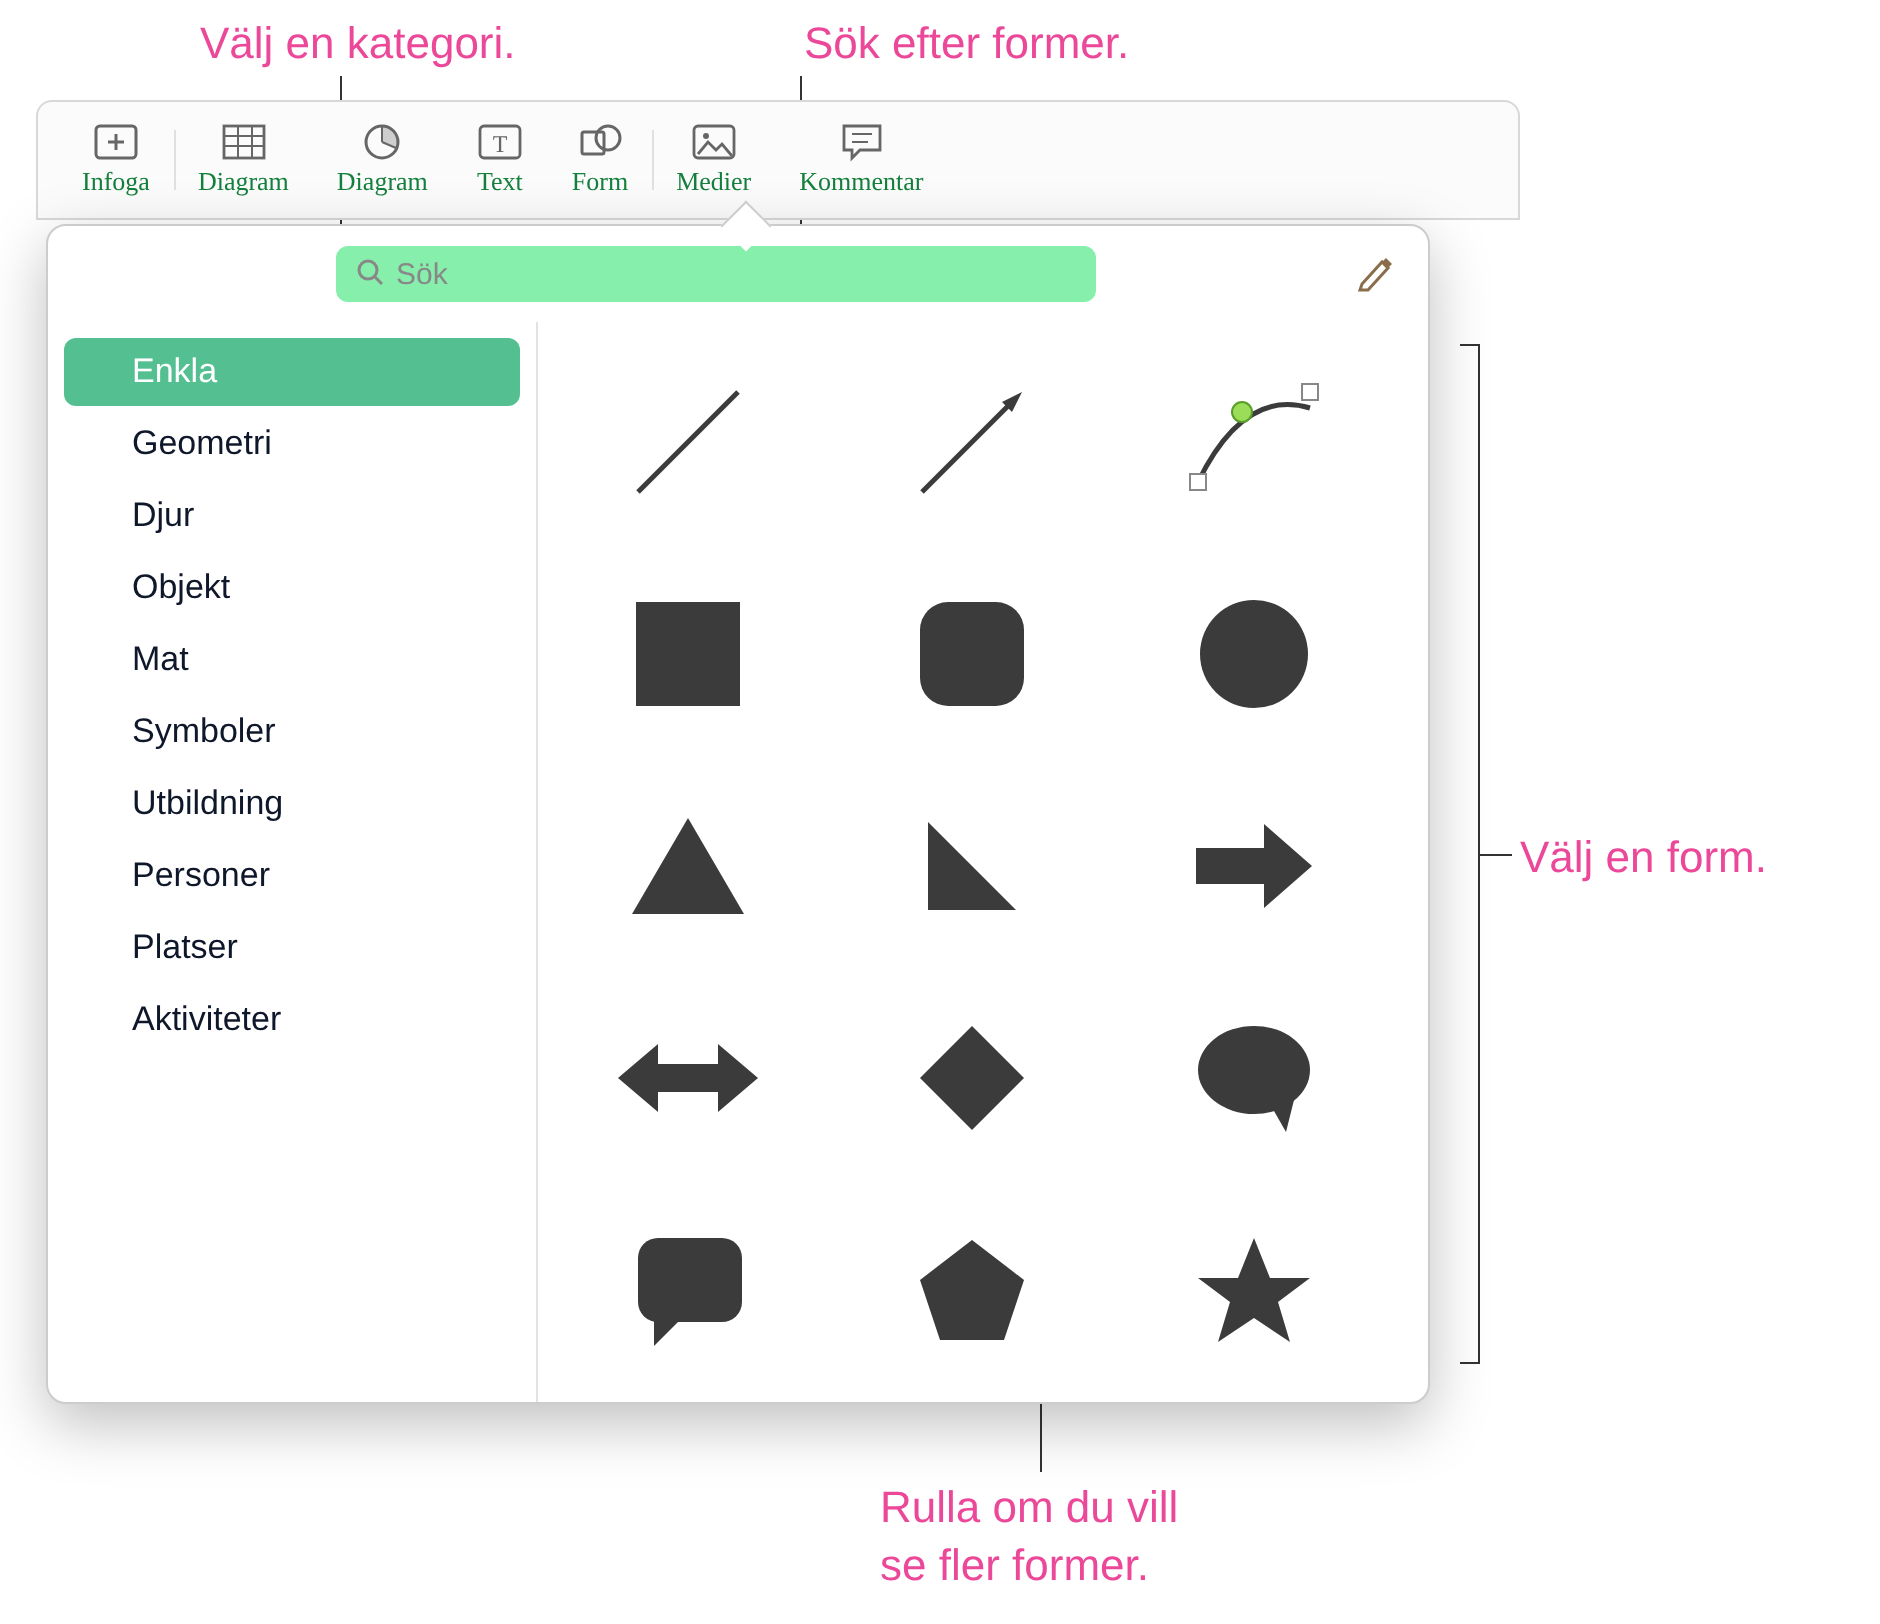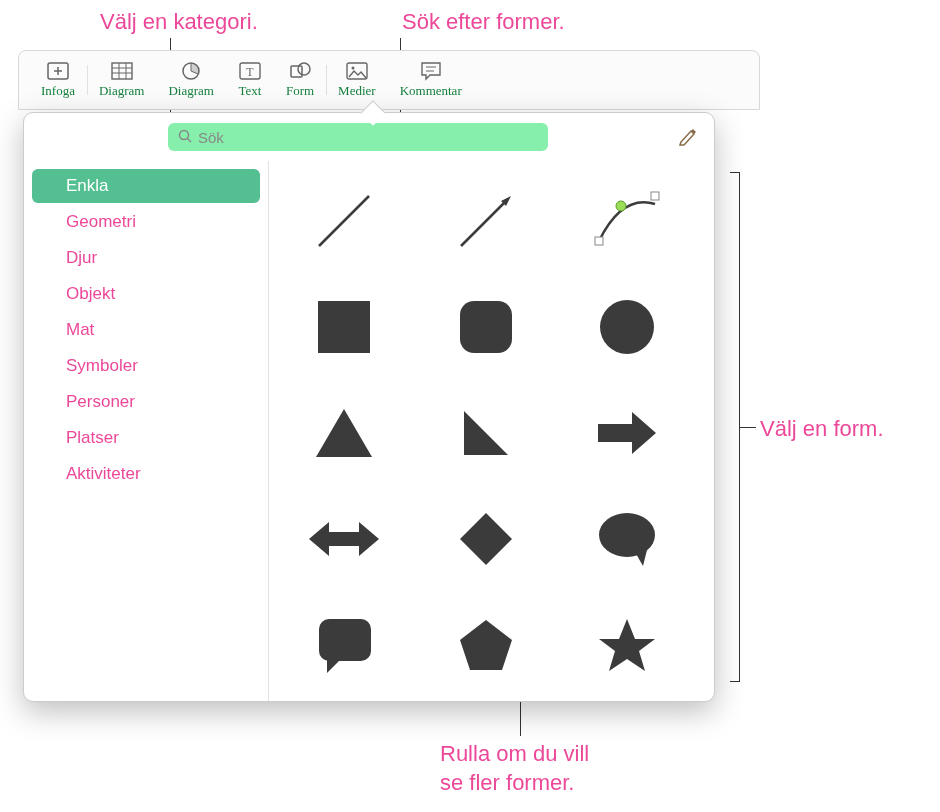--- a/index.html
+++ b/index.html
@@ -114,21 +114,21 @@
     }
     .sidebar {
       width: 245px;
       border-right: 1px solid #e2e2e2;
       padding: 8px 0;
       overflow: hidden;
     }
     .sidebar-item {
       padding: 7px 14px 7px 34px;
       font-size: 17px;
-      color: #ec4899;
+      color: #0f172a;
       cursor: pointer;
       border-radius: 6px;
       margin: 0 8px 2px 8px;
     }
     .sidebar-item.selected {
       background: #54bf91;
       color: #fff;
     }
     .shape-grid {
       flex: 1;
@@ -263,20 +263,21 @@
     </div>
   </div>
   <div class="popover-body">
     <div class="sidebar">
       <div class="sidebar-item selected"><span>Enkla</span></div>
       <div class="sidebar-item"><span>Geometri</span></div>
       <div class="sidebar-item"><span>Djur</span></div>
       <div class="sidebar-item"><span>Objekt</span></div>
       <div class="sidebar-item"><span>Mat</span></div>
       <div class="sidebar-item"><span>Symboler</span></div>
+      <div class="sidebar-item"><span>Utbildning</span></div>
       <div class="sidebar-item"><span>Personer</span></div>
       <div class="sidebar-item"><span>Platser</span></div>
       <div class="sidebar-item"><span>Aktiviteter</span></div>
     </div>
     <div class="shape-grid">
       <div class="shape-cell">
         <svg width="70" height="70" viewBox="0 0 70 70">
             <line x1="10" y1="60" x2="60" y2="10" stroke="#3b3b3b" stroke-width="2.5"></line>
           </svg>
       </div>

